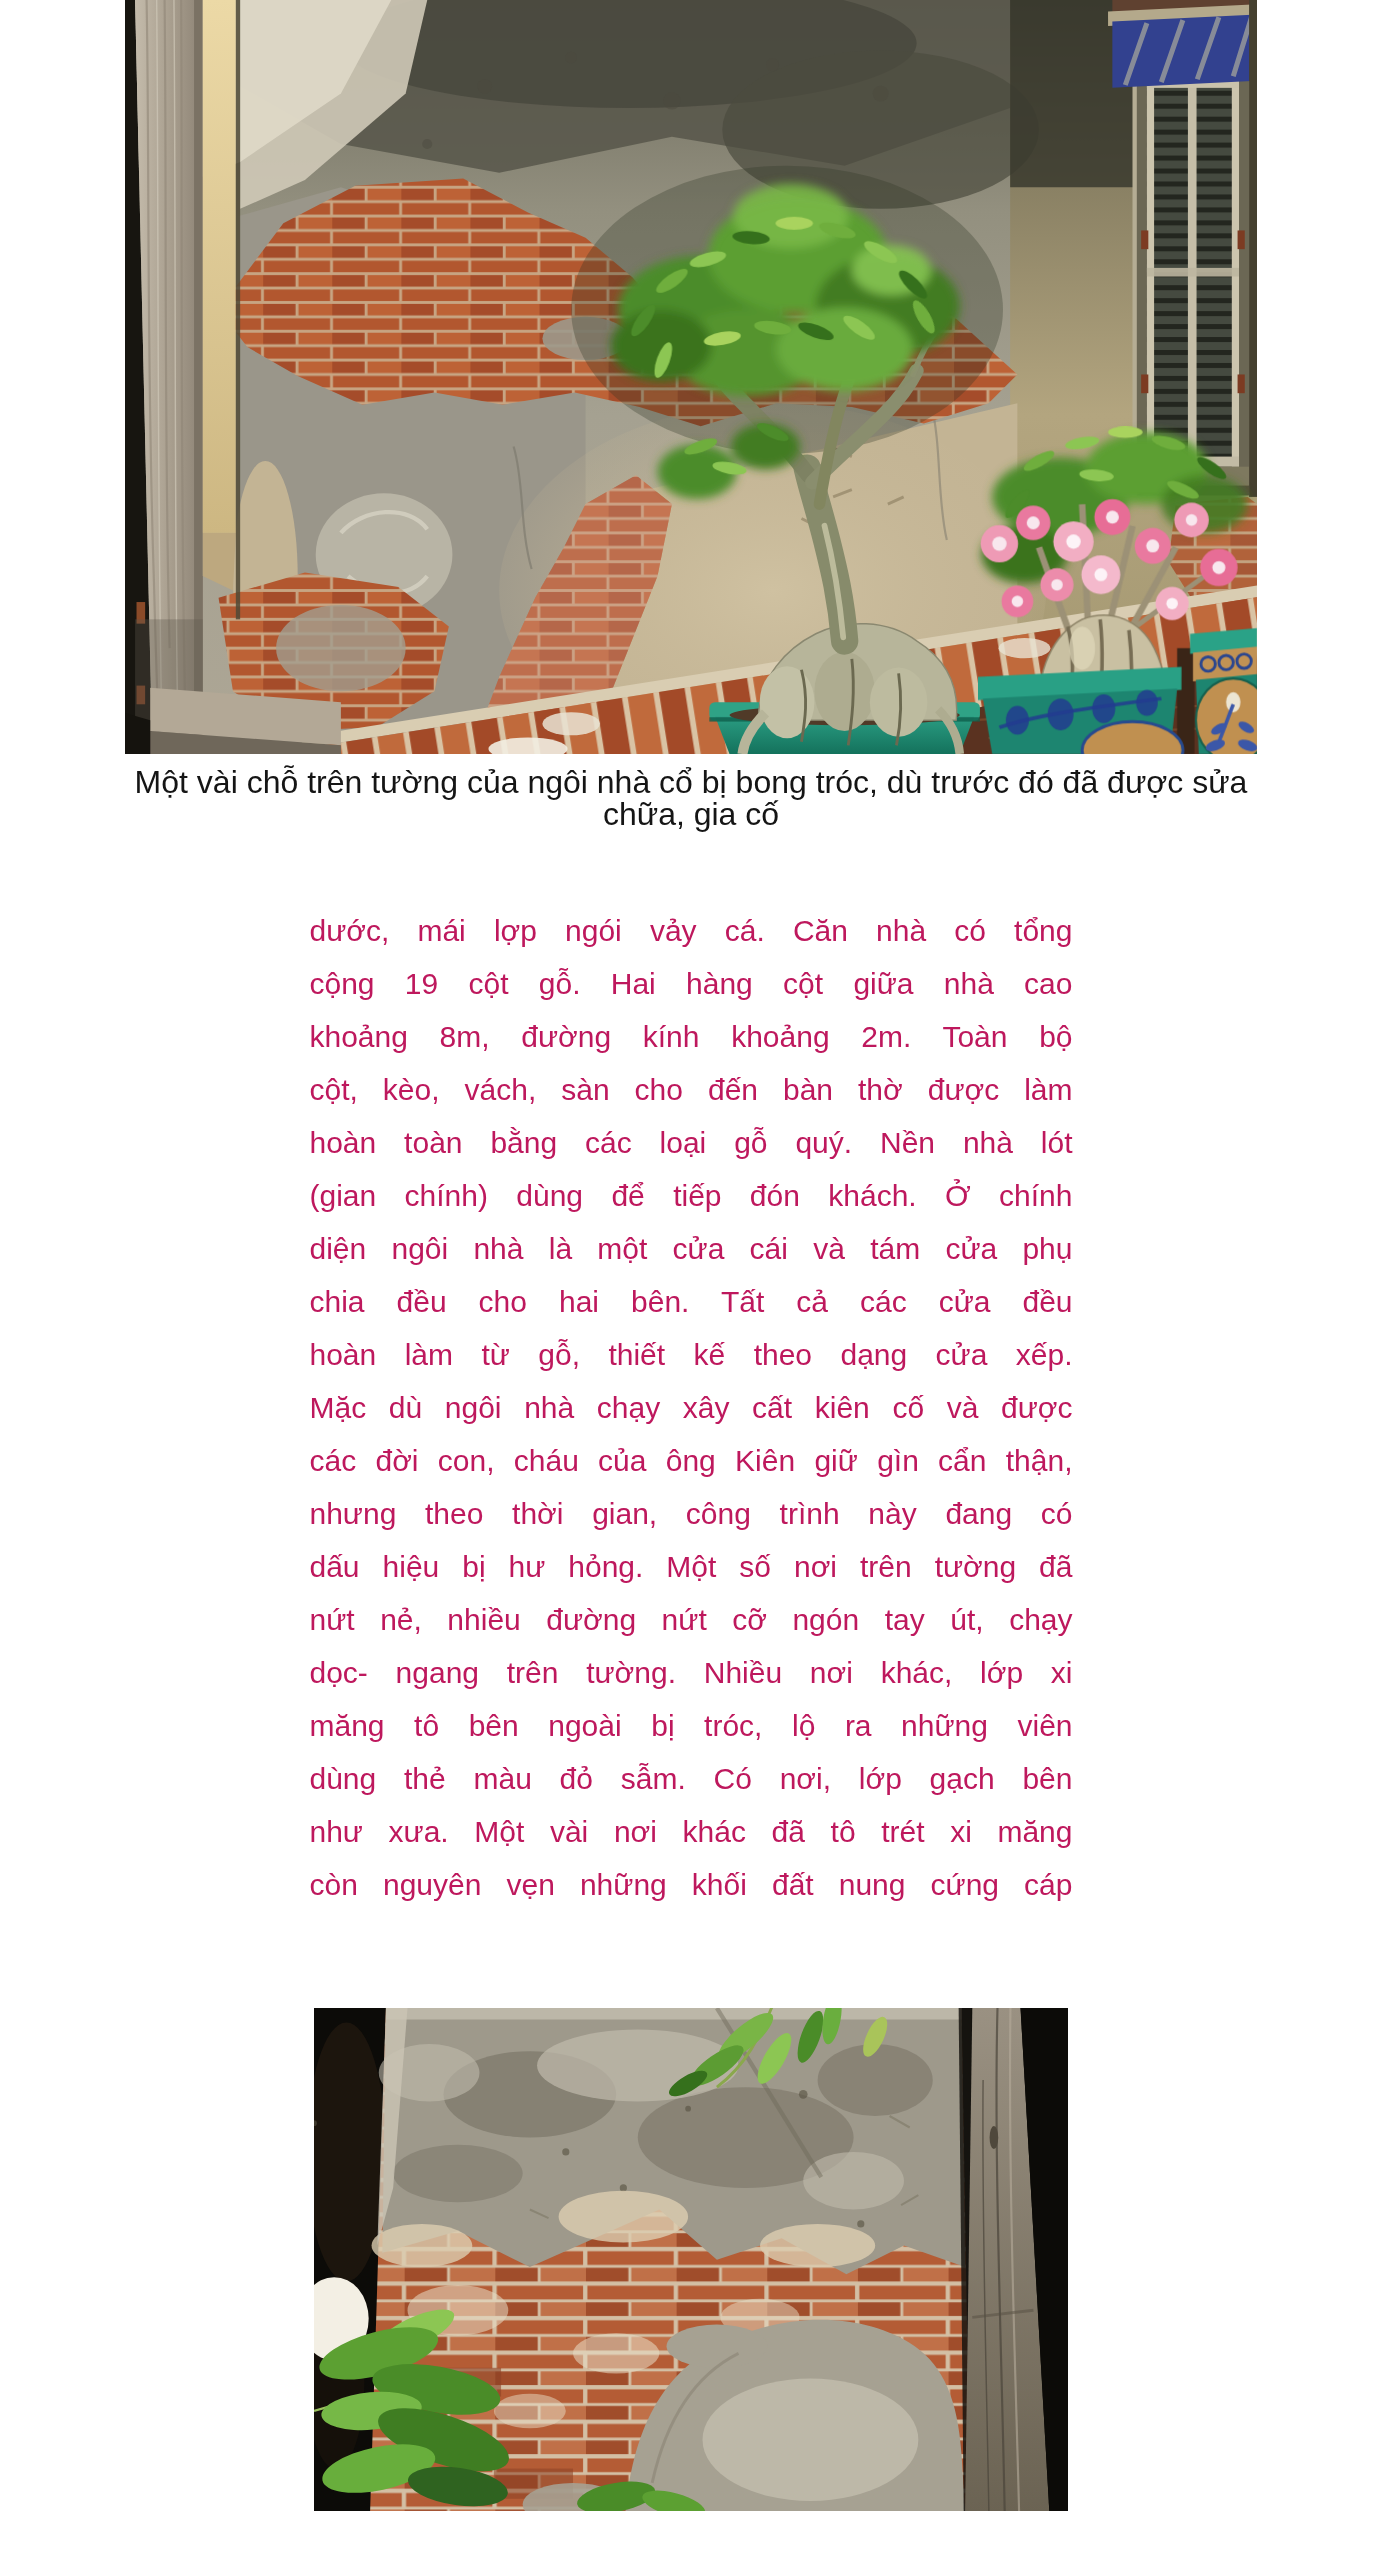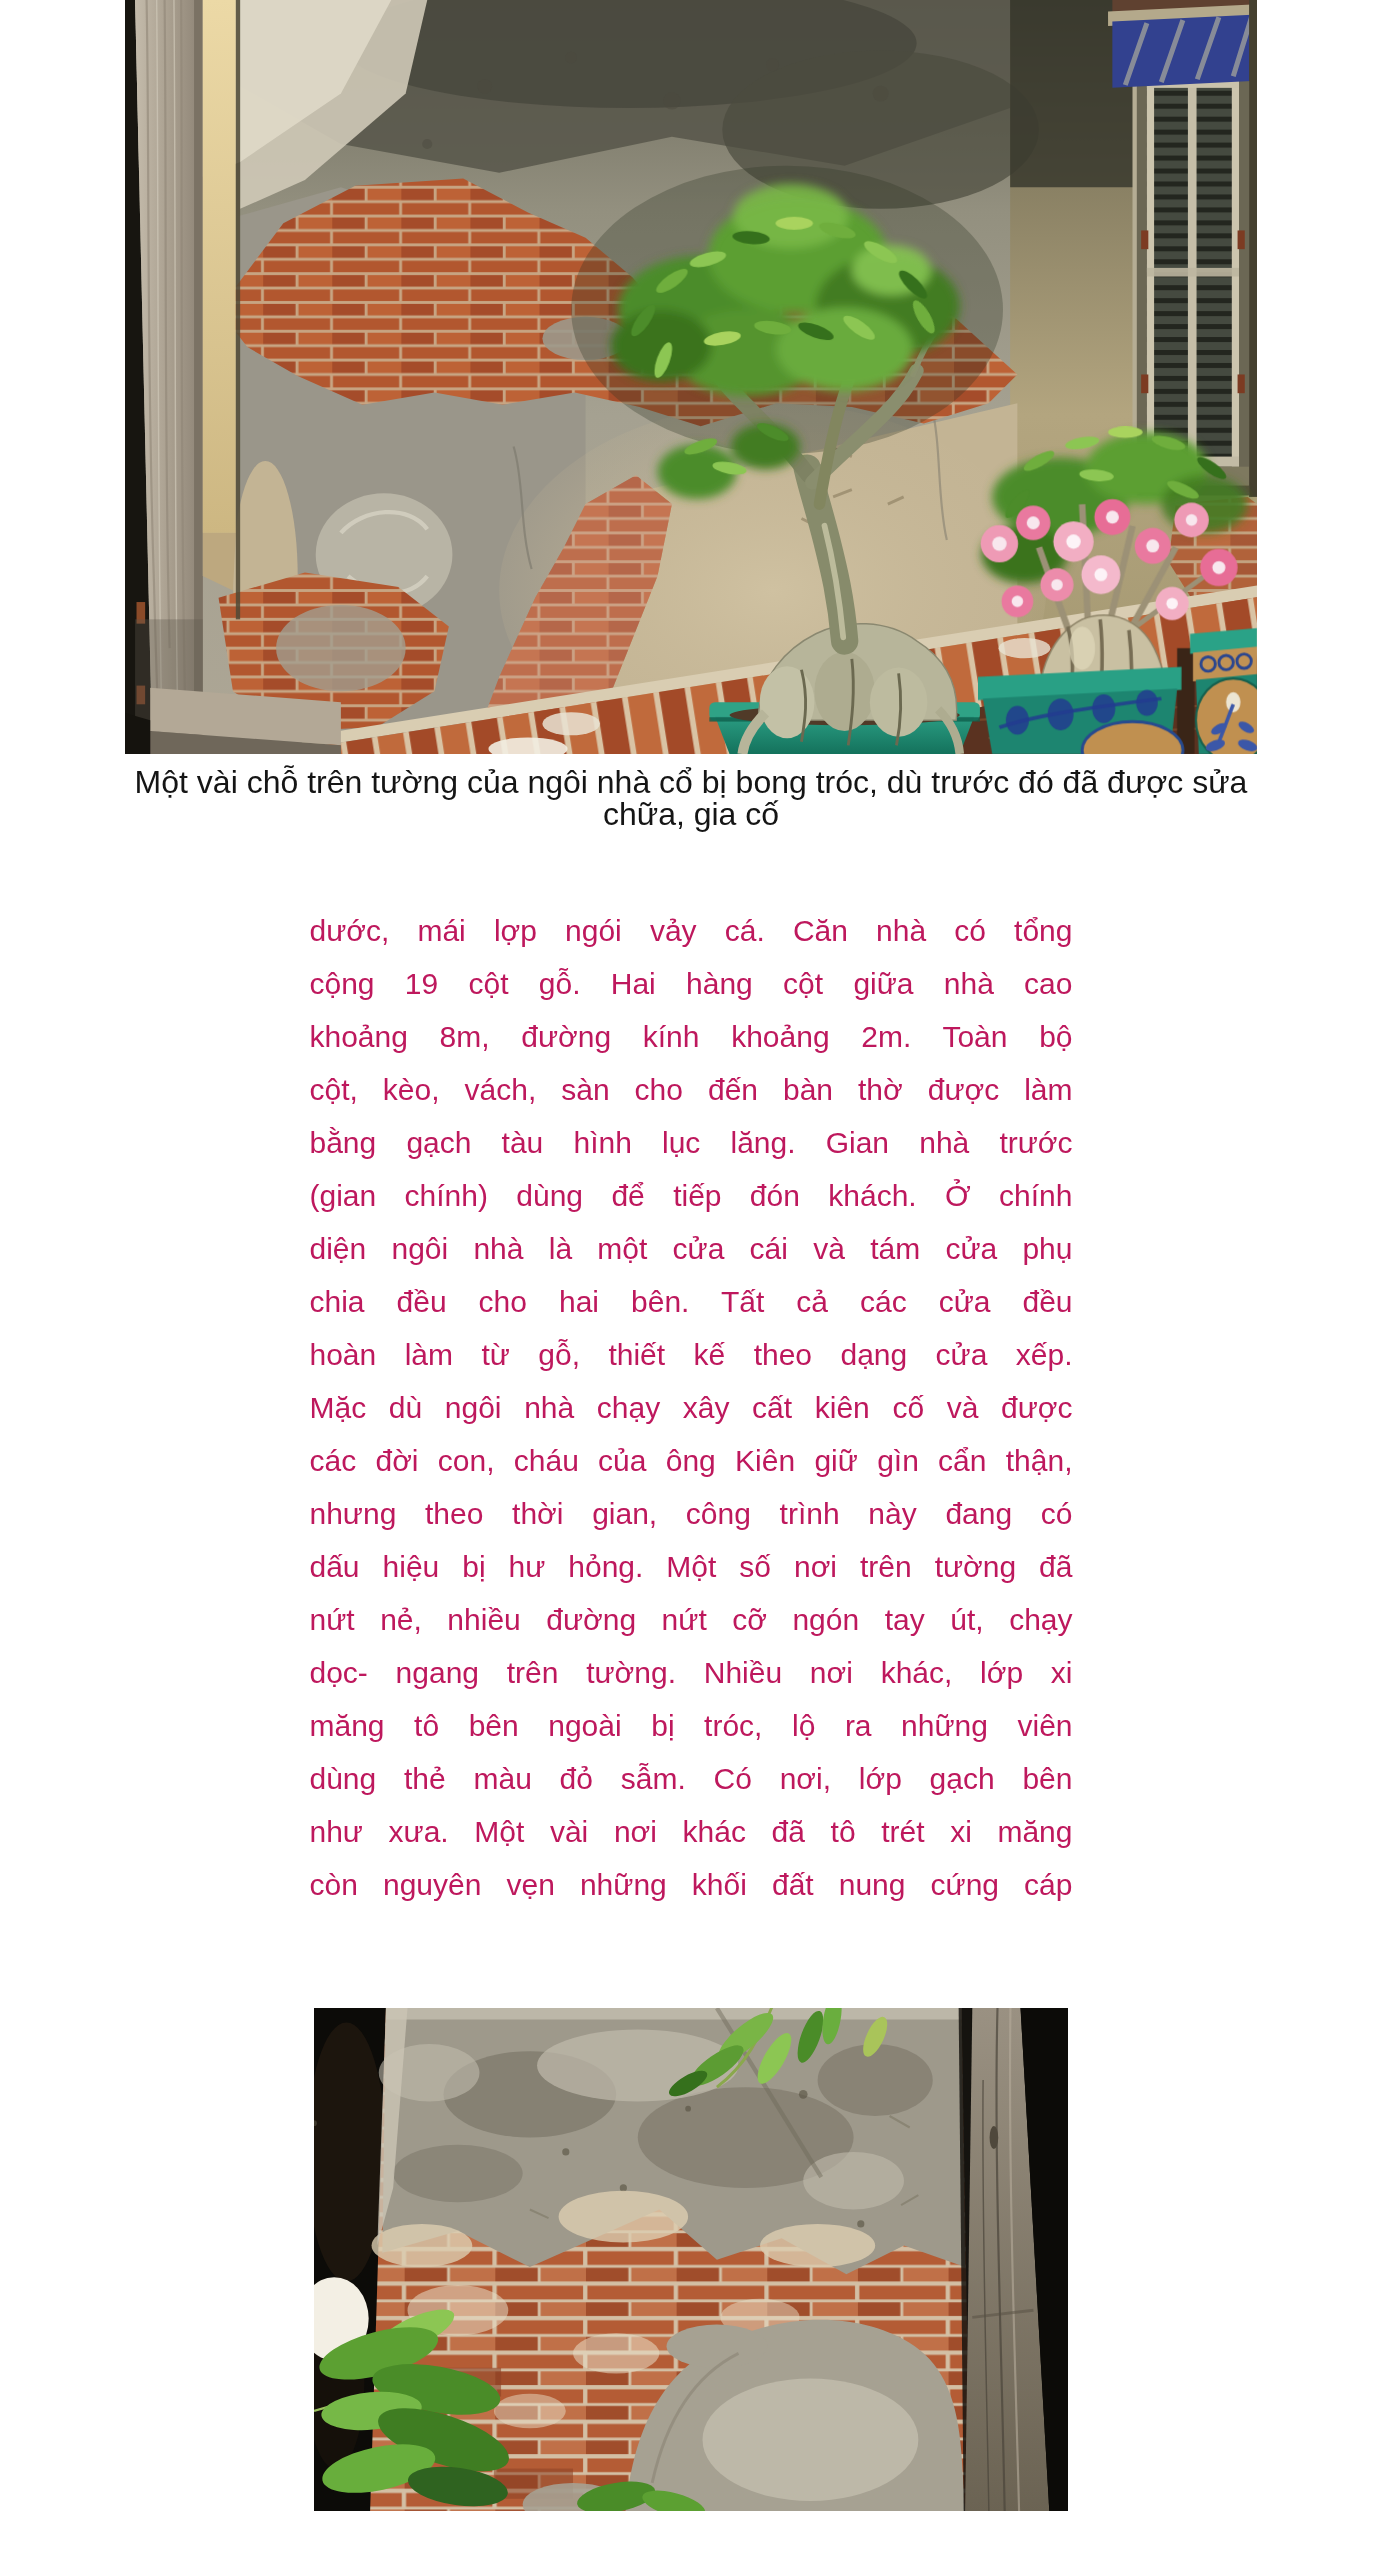--- a/index.html
+++ b/index.html
@@ -303,21 +303,21 @@
       </svg>
     </div>
     <figcaption class="caption">Một vài chỗ trên tường của ngôi nhà cổ bị bong tróc, dù trước đó đã được sửa chữa, gia cố</figcaption>
   </figure>
 
   <div class="body-text">
       <div class="t-line">dước, mái lợp ngói vảy cá. Căn nhà có tổng</div>
       <div class="t-line">cộng 19 cột gỗ. Hai hàng cột giữa nhà cao</div>
       <div class="t-line">khoảng 8m, đường kính khoảng 2m. Toàn bộ</div>
       <div class="t-line">cột, kèo, vách, sàn cho đến bàn thờ được làm</div>
-      <div class="t-line">bằng gạch tàu hình lục lăng. Gian nhà trước</div>
+      <div class="t-line">hoàn toàn bằng các loại gỗ quý. Nền nhà lót</div>
       <div class="t-line">(gian chính) dùng để tiếp đón khách. Ở chính</div>
       <div class="t-line">diện ngôi nhà là một cửa cái và tám cửa phụ</div>
       <div class="t-line">chia đều cho hai bên. Tất cả các cửa đều</div>
       <div class="t-line">hoàn làm từ gỗ, thiết kế theo dạng cửa xếp.</div>
       <div class="t-line">Mặc dù ngôi nhà chạy xây cất kiên cố và được</div>
       <div class="t-line">các đời con, cháu của ông Kiên giữ gìn cẩn thận,</div>
       <div class="t-line">nhưng theo thời gian, công trình này đang có</div>
       <div class="t-line">dấu hiệu bị hư hỏng. Một số nơi trên tường đã</div>
       <div class="t-line">nứt nẻ, nhiều đường nứt cỡ ngón tay út, chạy</div>
       <div class="t-line">dọc- ngang trên tường. Nhiều nơi khác, lớp xi</div>

